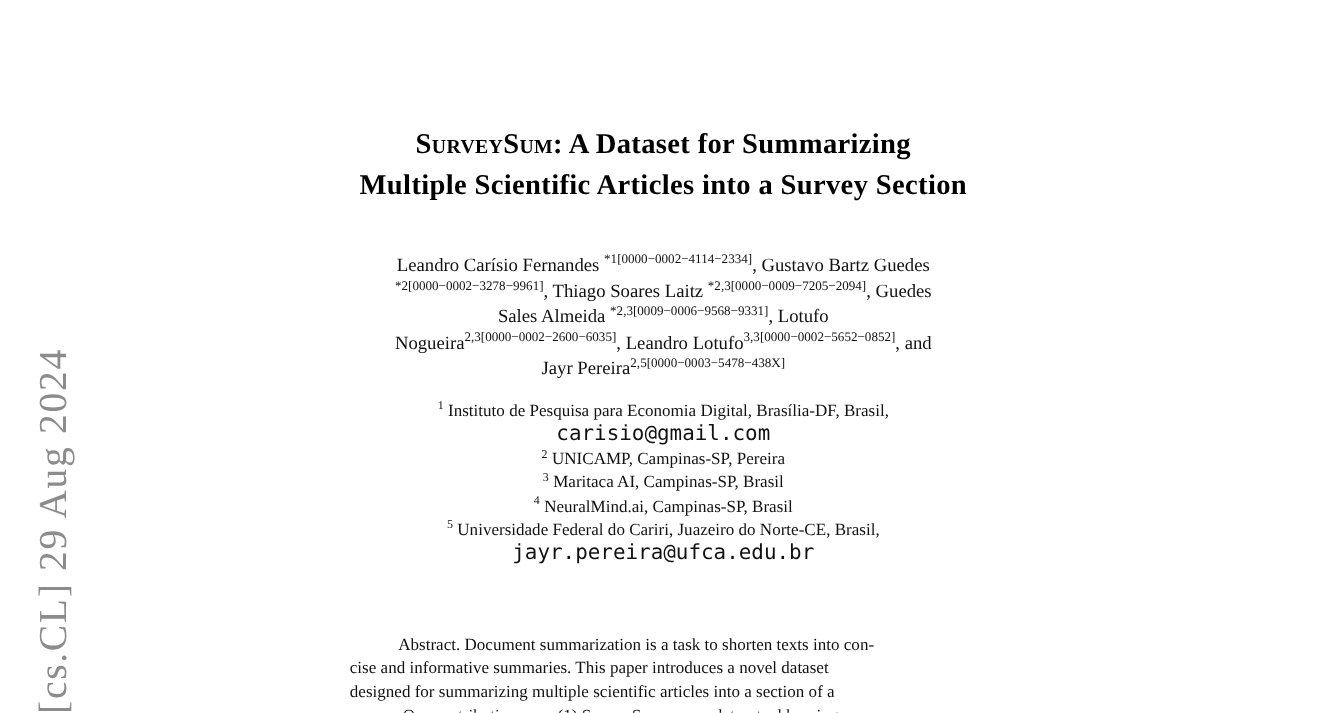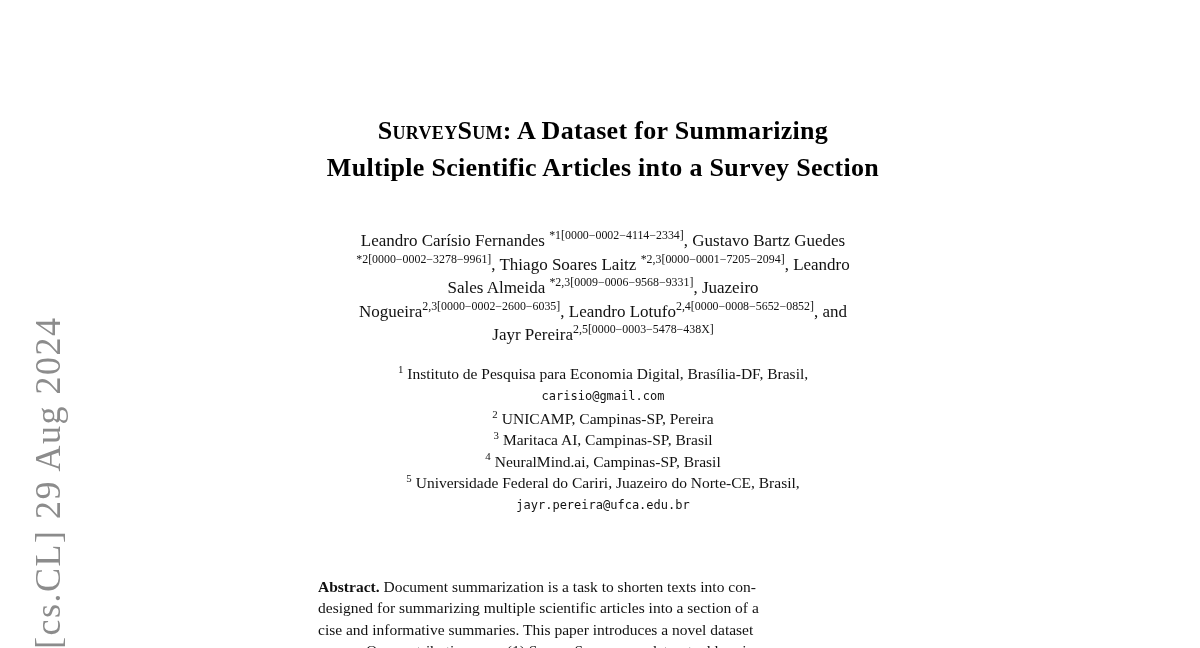--- a/index.html
+++ b/index.html
@@ -22,59 +22,59 @@
   .authors{
     position:absolute; left:3px; top:229px; width:1200px;
     text-align:center; font-size:17px; line-height:23.5px;
   }
   .authors sup{ font-size:70%; line-height:0;text-align:center; }
   .affil{
     position:absolute; left:3px; top:363px; width:1200px;
     text-align:center; font-size:15.5px; line-height:21.4px;
   }
   .affil sup{ font-size:70%; line-height:0; margin-right:4px; }
-  .mono{ font-family:"DejaVu Sans Mono","Liberation Mono",monospace; font-size:12px; }
+  .mono{ font-family:"DejaVu Sans Mono","Liberation Mono",monospace; font-size:19px; }
   .abstract{
     position:absolute; left:318px; top:576px; width:575px;
     font-size:15.5px; line-height:21.4px; text-align:left;
   }
   .abstract .line{ white-space:nowrap; }
-  .abstract b{ font-weight:bold; }
+  .abstract b{ font-weight:normal;margin-left:44px; }
   .line{ white-space:nowrap; }
 </style>
 </head>
 <body>
 
 <div class="page">
 
   <div class="arxiv">[cs.CL] 29 Aug 2024</div>
 
   <div class="title">
     <div class="line"><span class="sc">SurveySum</span><span>: A Dataset for Summarizing</span></div>
     <div class="line"><span>Multiple Scientific Articles into a Survey Section</span></div>
   </div>
 
   <div class="authors">
     <div class="line"><span>Leandro Carísio Fernandes </span><sup>*1[0000−0002−4114−2334]</sup><span>, Gustavo Bartz Guedes</span></div>
-    <div class="line"><sup>*2[0000−0002−3278−9961]</sup><span>, Thiago Soares Laitz </span><sup>*2,3[0000−0001−7205−2094]</sup><span>, Leandro</span></div>
-    <div class="line"><span>Sales Almeida </span><sup>*2,3[0009−0006−9568−9331]</sup><span>, Juazeiro</span></div>
-    <div class="line"><span>Nogueira</span><sup>2,3[0000−0002−2600−6035]</sup><span>, Leandro Lotufo</span><sup>2,4[0000−0008−5652−0852]</sup><span>, and</span></div>
+    <div class="line"><sup>*2[0000−0002−3278−9961]</sup><span>, Thiago Soares Laitz </span><sup>*2,3[0000−0009−7205−2094]</sup><span>, Guedes</span></div>
+    <div class="line"><span>Sales Almeida </span><sup>*2,3[0009−0006−9568−9331]</sup><span>, Lotufo</span></div>
+    <div class="line"><span>Nogueira</span><sup>2,3[0000−0002−2600−6035]</sup><span>, Leandro Lotufo</span><sup>3,3[0000−0002−5652−0852]</sup><span>, and</span></div>
     <div class="line"><span>Jayr Pereira</span><sup>2,5[0000−0003−5478−438X]</sup></div>
   </div>
 
   <div class="affil">
     <div class="line"><sup>1</sup><span>Instituto de Pesquisa para Economia Digital, Brasília-DF, Brasil,</span></div>
     <div class="line"><span class="mono">carisio@gmail.com</span></div>
     <div class="line"><sup>2</sup><span>UNICAMP, Campinas-SP, Pereira</span></div>
     <div class="line"><sup>3</sup><span>Maritaca AI, Campinas-SP, Brasil</span></div>
     <div class="line"><sup>4</sup><span>NeuralMind.ai, Campinas-SP, Brasil</span></div>
     <div class="line"><sup>5</sup><span>Universidade Federal do Cariri, Juazeiro do Norte-CE, Brasil,</span></div>
     <div class="line"><span class="mono">jayr.pereira@ufca.edu.br</span></div>
   </div>
 
   <div class="abstract">
     <div class="line"><b>Abstract.</b><span>  Document summarization is a task to shorten texts into con-</span></div>
+    <div class="line"><span>cise and informative summaries. This paper introduces a novel dataset</span></div>
     <div class="line"><span>designed for summarizing multiple scientific articles into a section of a</span></div>
-    <div class="line"><span>cise and informative summaries. This paper introduces a novel dataset</span></div>
     <div class="line"><span>survey. Our contributions are: (1) </span><span class="sc">SurveySum</span><span>, a new dataset addressing</span></div>
   </div>
 
 </div>
 
 </body></html>

